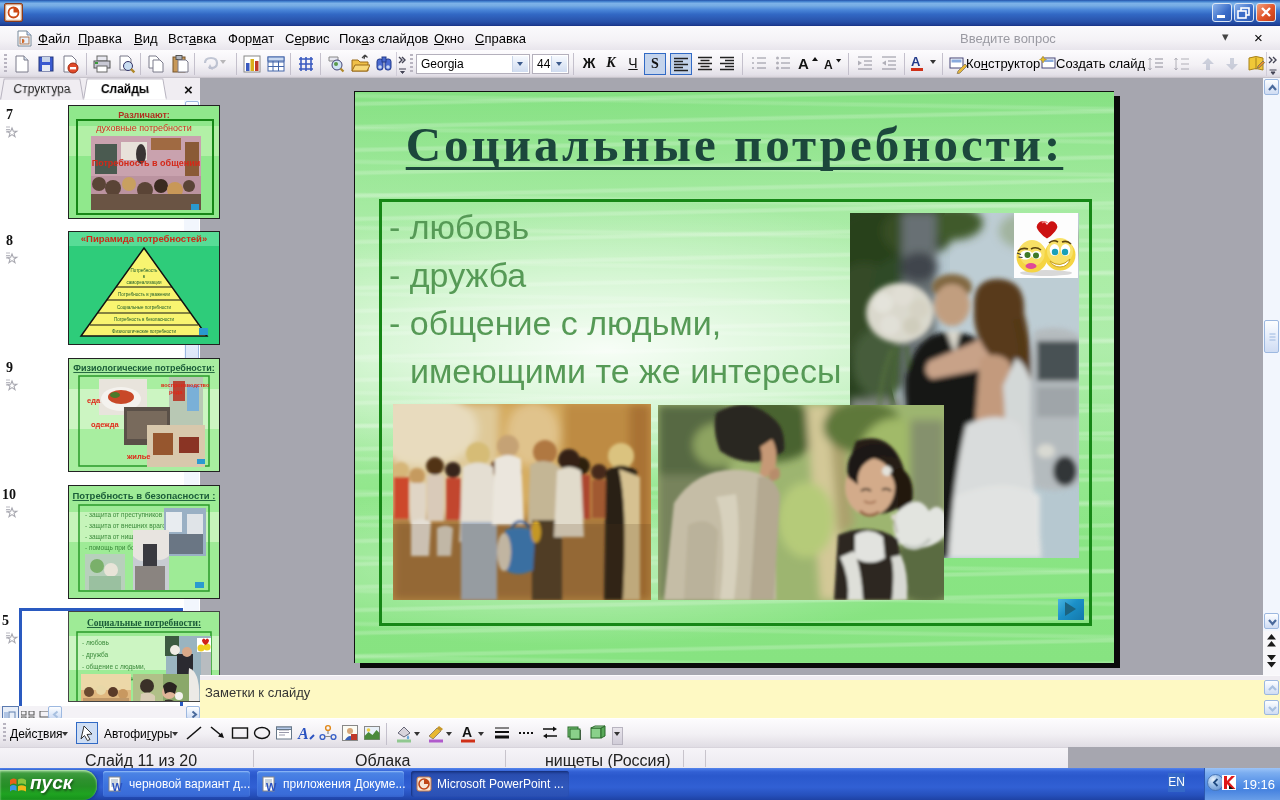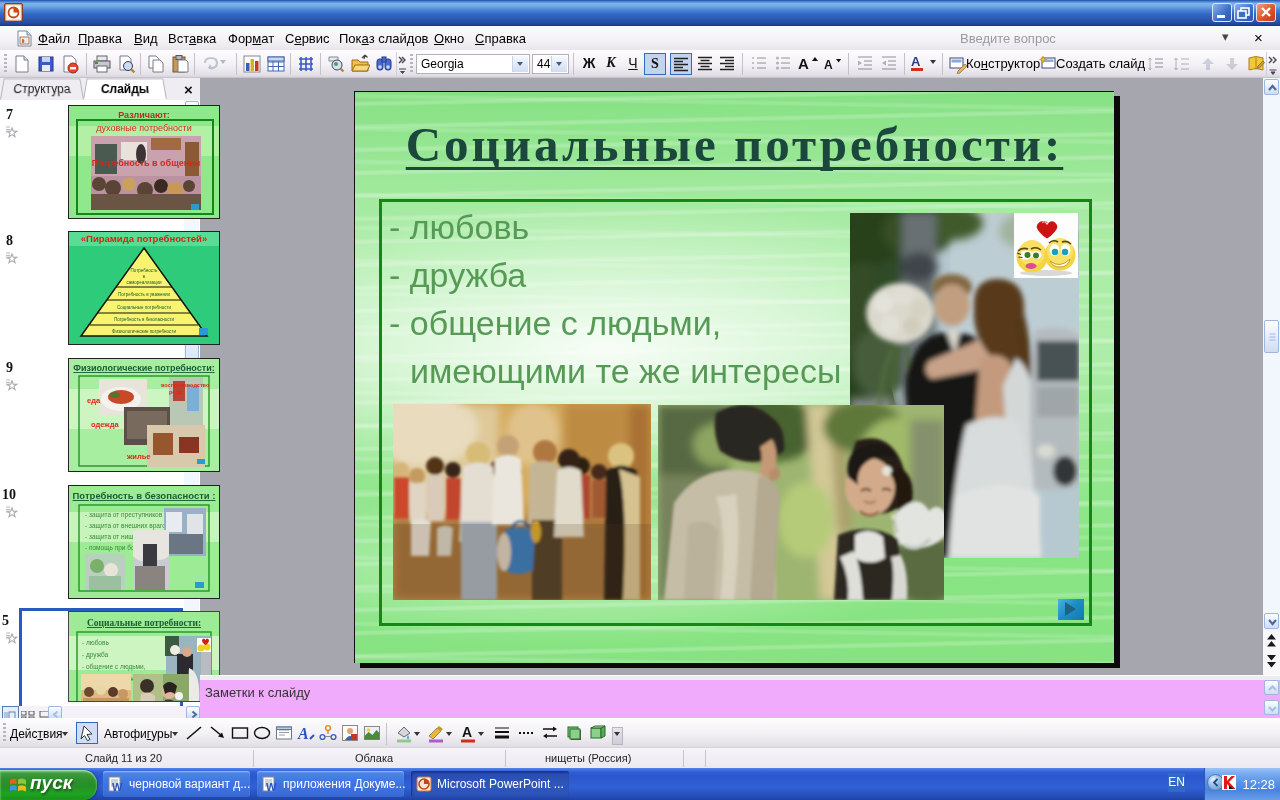--- a/index.html
+++ b/index.html
@@ -54,25 +54,25 @@
 linear-gradient(180deg,#86e183 0%,#8ce686 30%,#8ae584 70%,#87e381 100%);}
 #stitle{left:0;top:24px;width:759px;text-align:center;font-family:"Liberation Serif",serif;font-weight:bold;font-size:49px;letter-spacing:3px;color:#1c473c;}
 #stitle u{text-decoration-thickness:3px;text-underline-offset:6px;text-decoration-skip-ink:none;}
 #sbox{left:24px;top:107px;width:713px;height:427px;border:3px solid #168716;box-sizing:border-box;}
 .bullet{position:absolute;left:34px;font-size:34px;color:#569a56;white-space:nowrap;}
 
 .photo{position:absolute;overflow:hidden;}
 #nextbtn{left:703px;top:507px;width:26px;height:21px;background:linear-gradient(135deg,#4ab4e0 0%,#1b90c8 45%,#1478aa 100%);}
 #nextbtn:after{content:"";position:absolute;left:7px;top:3px;border:7px solid transparent;border-left:11px solid #1c6480;}
 
-#notes{left:200px;top:675px;width:1080px;height:43px;background:#f0abfc;}
+#notes{left:200px;top:675px;width:1080px;height:43px;background:#fef9c3;}
 
 #drawbar{left:0;top:718px;width:1280px;height:29px;background:linear-gradient(180deg,#fdfcfe 0%,#f2f0f4 55%,#e0dde4 100%);border-top:1px solid #fff;box-sizing:border-box;font-size:12px;}
 
-#statusbar{left:0;top:747px;width:1280px;height:21px;background:linear-gradient(180deg,#f6f4f8,#eceaf0);border-top:1px solid #d8d4dc;box-sizing:border-box;font-size:11px;color:#222;}
+#statusbar{left:0;top:747px;width:1068px;height:21px;background:linear-gradient(180deg,#f6f4f8,#eceaf0);border-top:1px solid #d8d4dc;box-sizing:border-box;font-size:16px;color:#222;}
 
 #taskbar{left:0;top:768px;width:1280px;height:32px;background:linear-gradient(180deg,#5585ec 0%,#4070e0 6%,#3260d4 12%,#2a58cc 25%,#3160d4 60%,#2650bc 85%,#1e42a4 100%);}
 #startbtn{left:0;top:770px;width:97px;height:30px;border-radius:0 14px 14px 0;
 background:linear-gradient(180deg,#73b973 0%,#3e9c3e 12%,#2f9130 30%,#259025 55%,#1fa321 80%,#17911b 100%);
 box-shadow:inset 0 1px 2px #b8e8b0, 1px 1px 3px #123c8c;}
 #startbtn .flag{left:8px;top:5px;}
 #startbtn .stext{left:30px;top:2px;color:#fff;font-size:19px;font-weight:bold;font-style:italic;text-shadow:1px 2px 2px #1a5c1a;}
 .taskbtn{top:771px;height:26px;border-radius:3px;background:linear-gradient(180deg,#639aef 0%,#4a82e4 10%,#3e74e0 50%,#3a6cd8 90%,#3462cc 100%);box-shadow:inset 0 1px 1px #8ab4f4;color:#fff;font-size:12px;}
 .taskbtn.active{background:linear-gradient(180deg,#1e3f96 0%,#2a4eb0 15%,#3058bc 60%,#2a50b4 100%);box-shadow:inset 1px 1px 2px #16307c;}
 .taskbtn .ticn2{position:absolute;left:5px;top:5px;width:16px;height:16px;}
@@ -897,21 +897,21 @@
   </div>
 <div class="abs taskbtn active" style="left:411px;width:158px;">
   <svg class="ticn2" width="16" height="16">
       <rect x="1" y="1" width="14" height="14" rx="2" fill="#f6e8d8" stroke="#c87848"></rect>
       <circle cx="8" cy="8" r="5" fill="none" stroke="#c04818" stroke-width="1.6"></circle>
       <path d="M8 8 L8 3.2 A4.8 4.8 0 0 1 12.8 8 Z" fill="#c04818"></path>
     </svg>
   <span class="tl">Microsoft PowerPoint ...</span>
   </div>
 <div class="abs" id="tray">
-    <div class="abs" id="clock">12:28</div>
+    <div class="abs" id="clock">19:16</div>
   <div class="abs" style="left:2px;top:6px;width:17px;height:17px;border-radius:50%;background:radial-gradient(circle at 35% 30%,#e8f2fc 0%,#9cc0ea 40%,#5a88c8 100%);border:1px solid #4a78b8;box-sizing:border-box;">
     <svg width="15" height="15">
         <path d="M9.5 4 L6 7.5 L9.5 11" fill="none" stroke="#204a80" stroke-width="1.8"></path>
       </svg></div>
   <div class="abs" style="left:17px;top:7px;width:14px;height:15px;background:#fff;">
     <svg width="14" height="15">
         <path d="M2 1 v13 h3 v-5 l5 5 h3.5 l-6.5 -7 L13 1 h-3.5 L5 6 v-5 Z" fill="#e01818"></path>
         <path d="M7 10.5 l4.5 3.5 h-4.5 Z" fill="#111"></path>
       </svg></div>
 </div>

